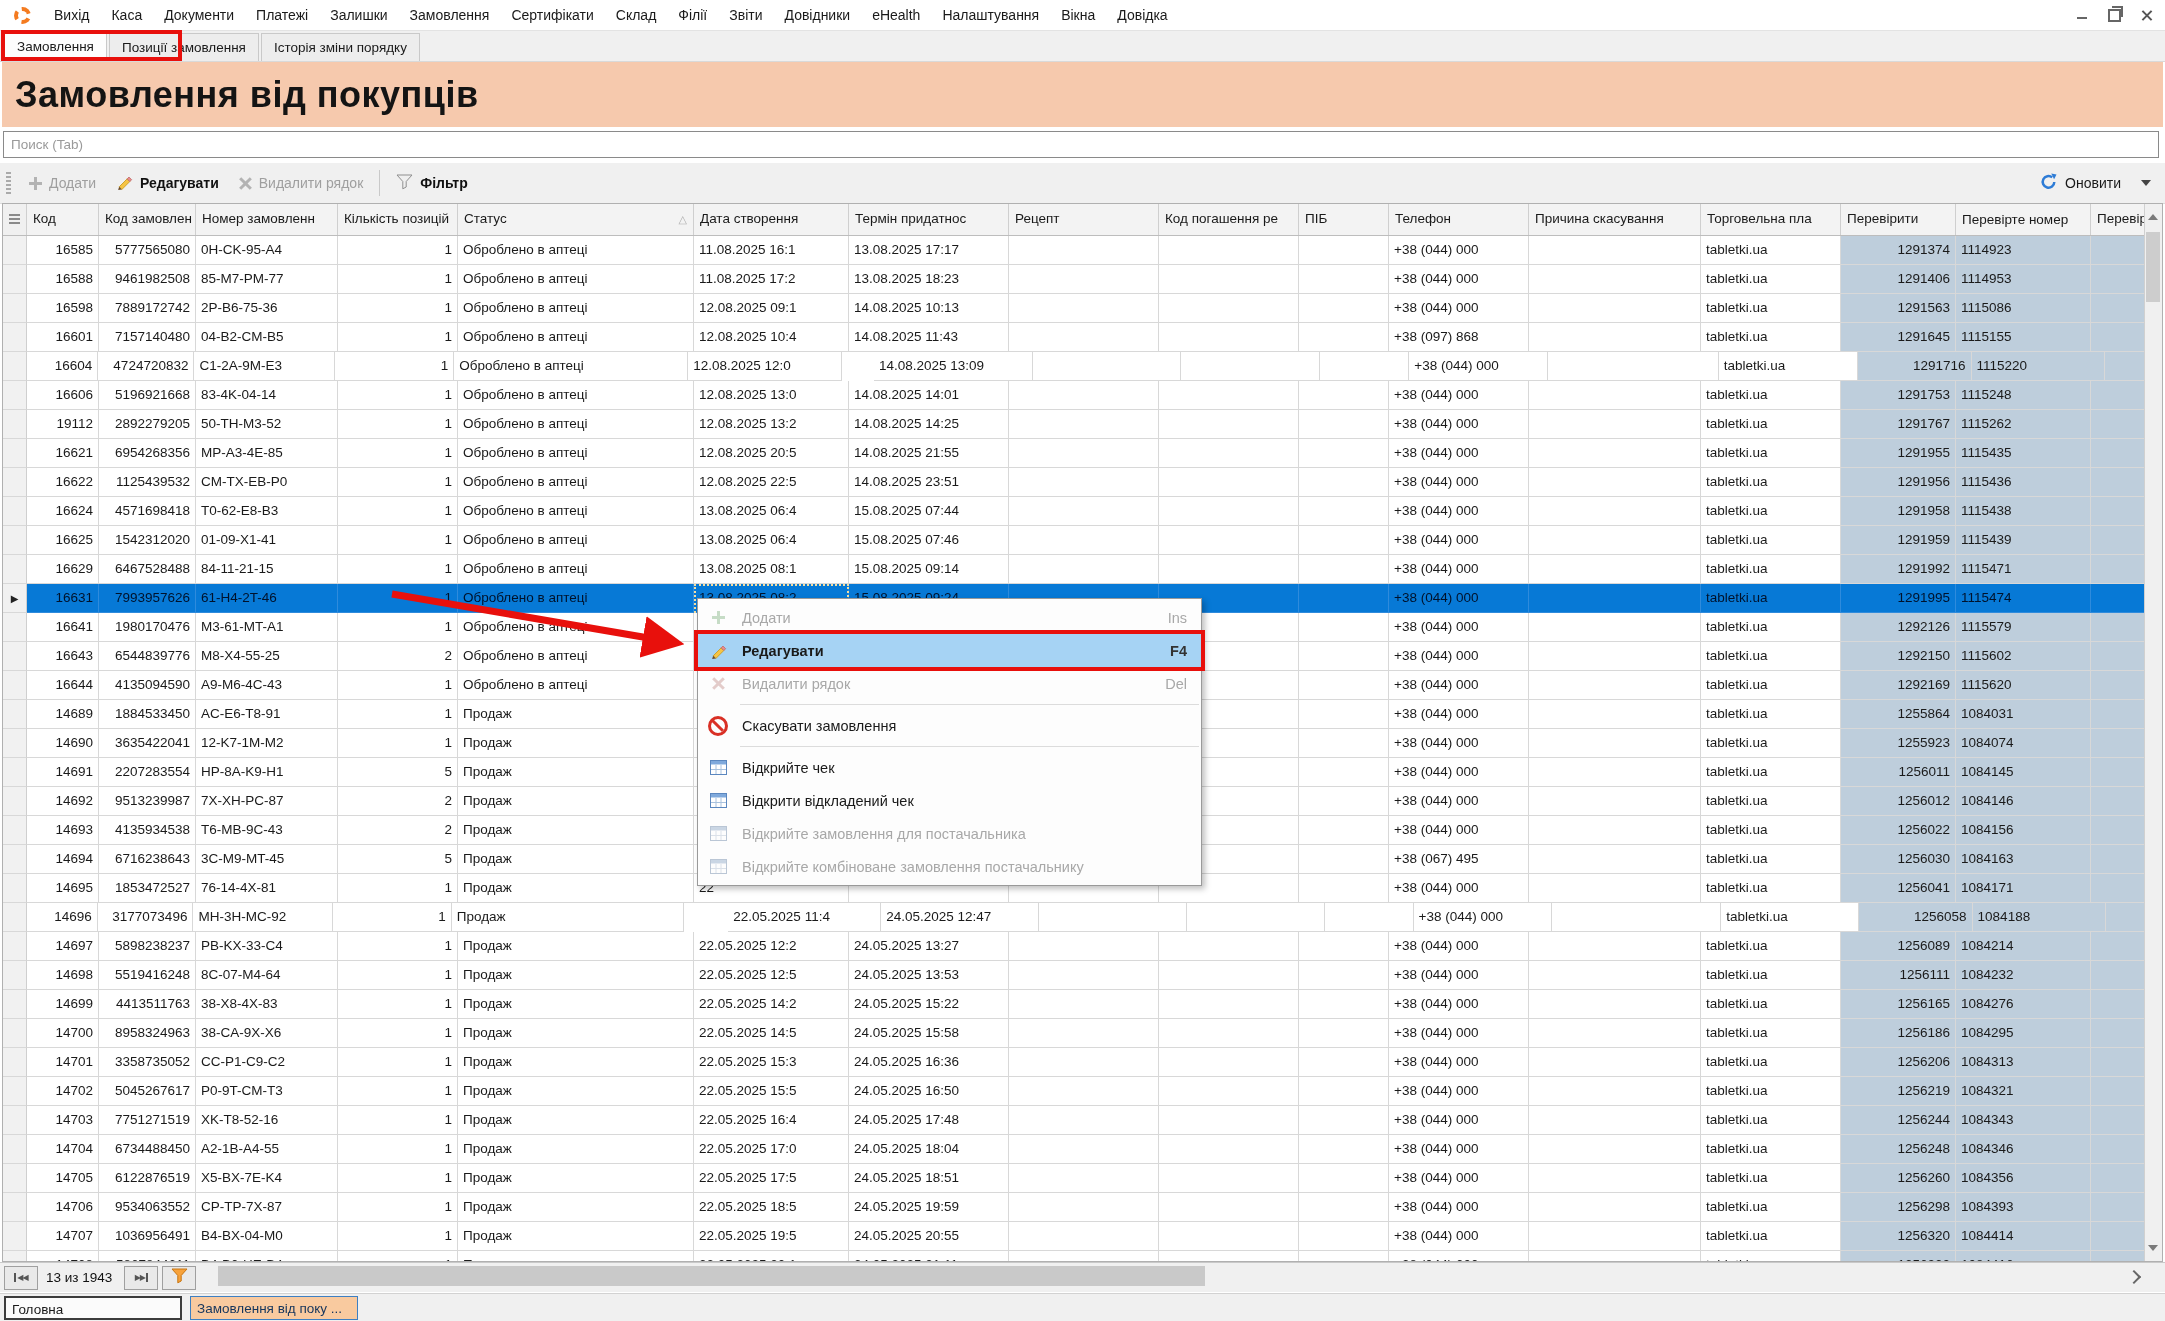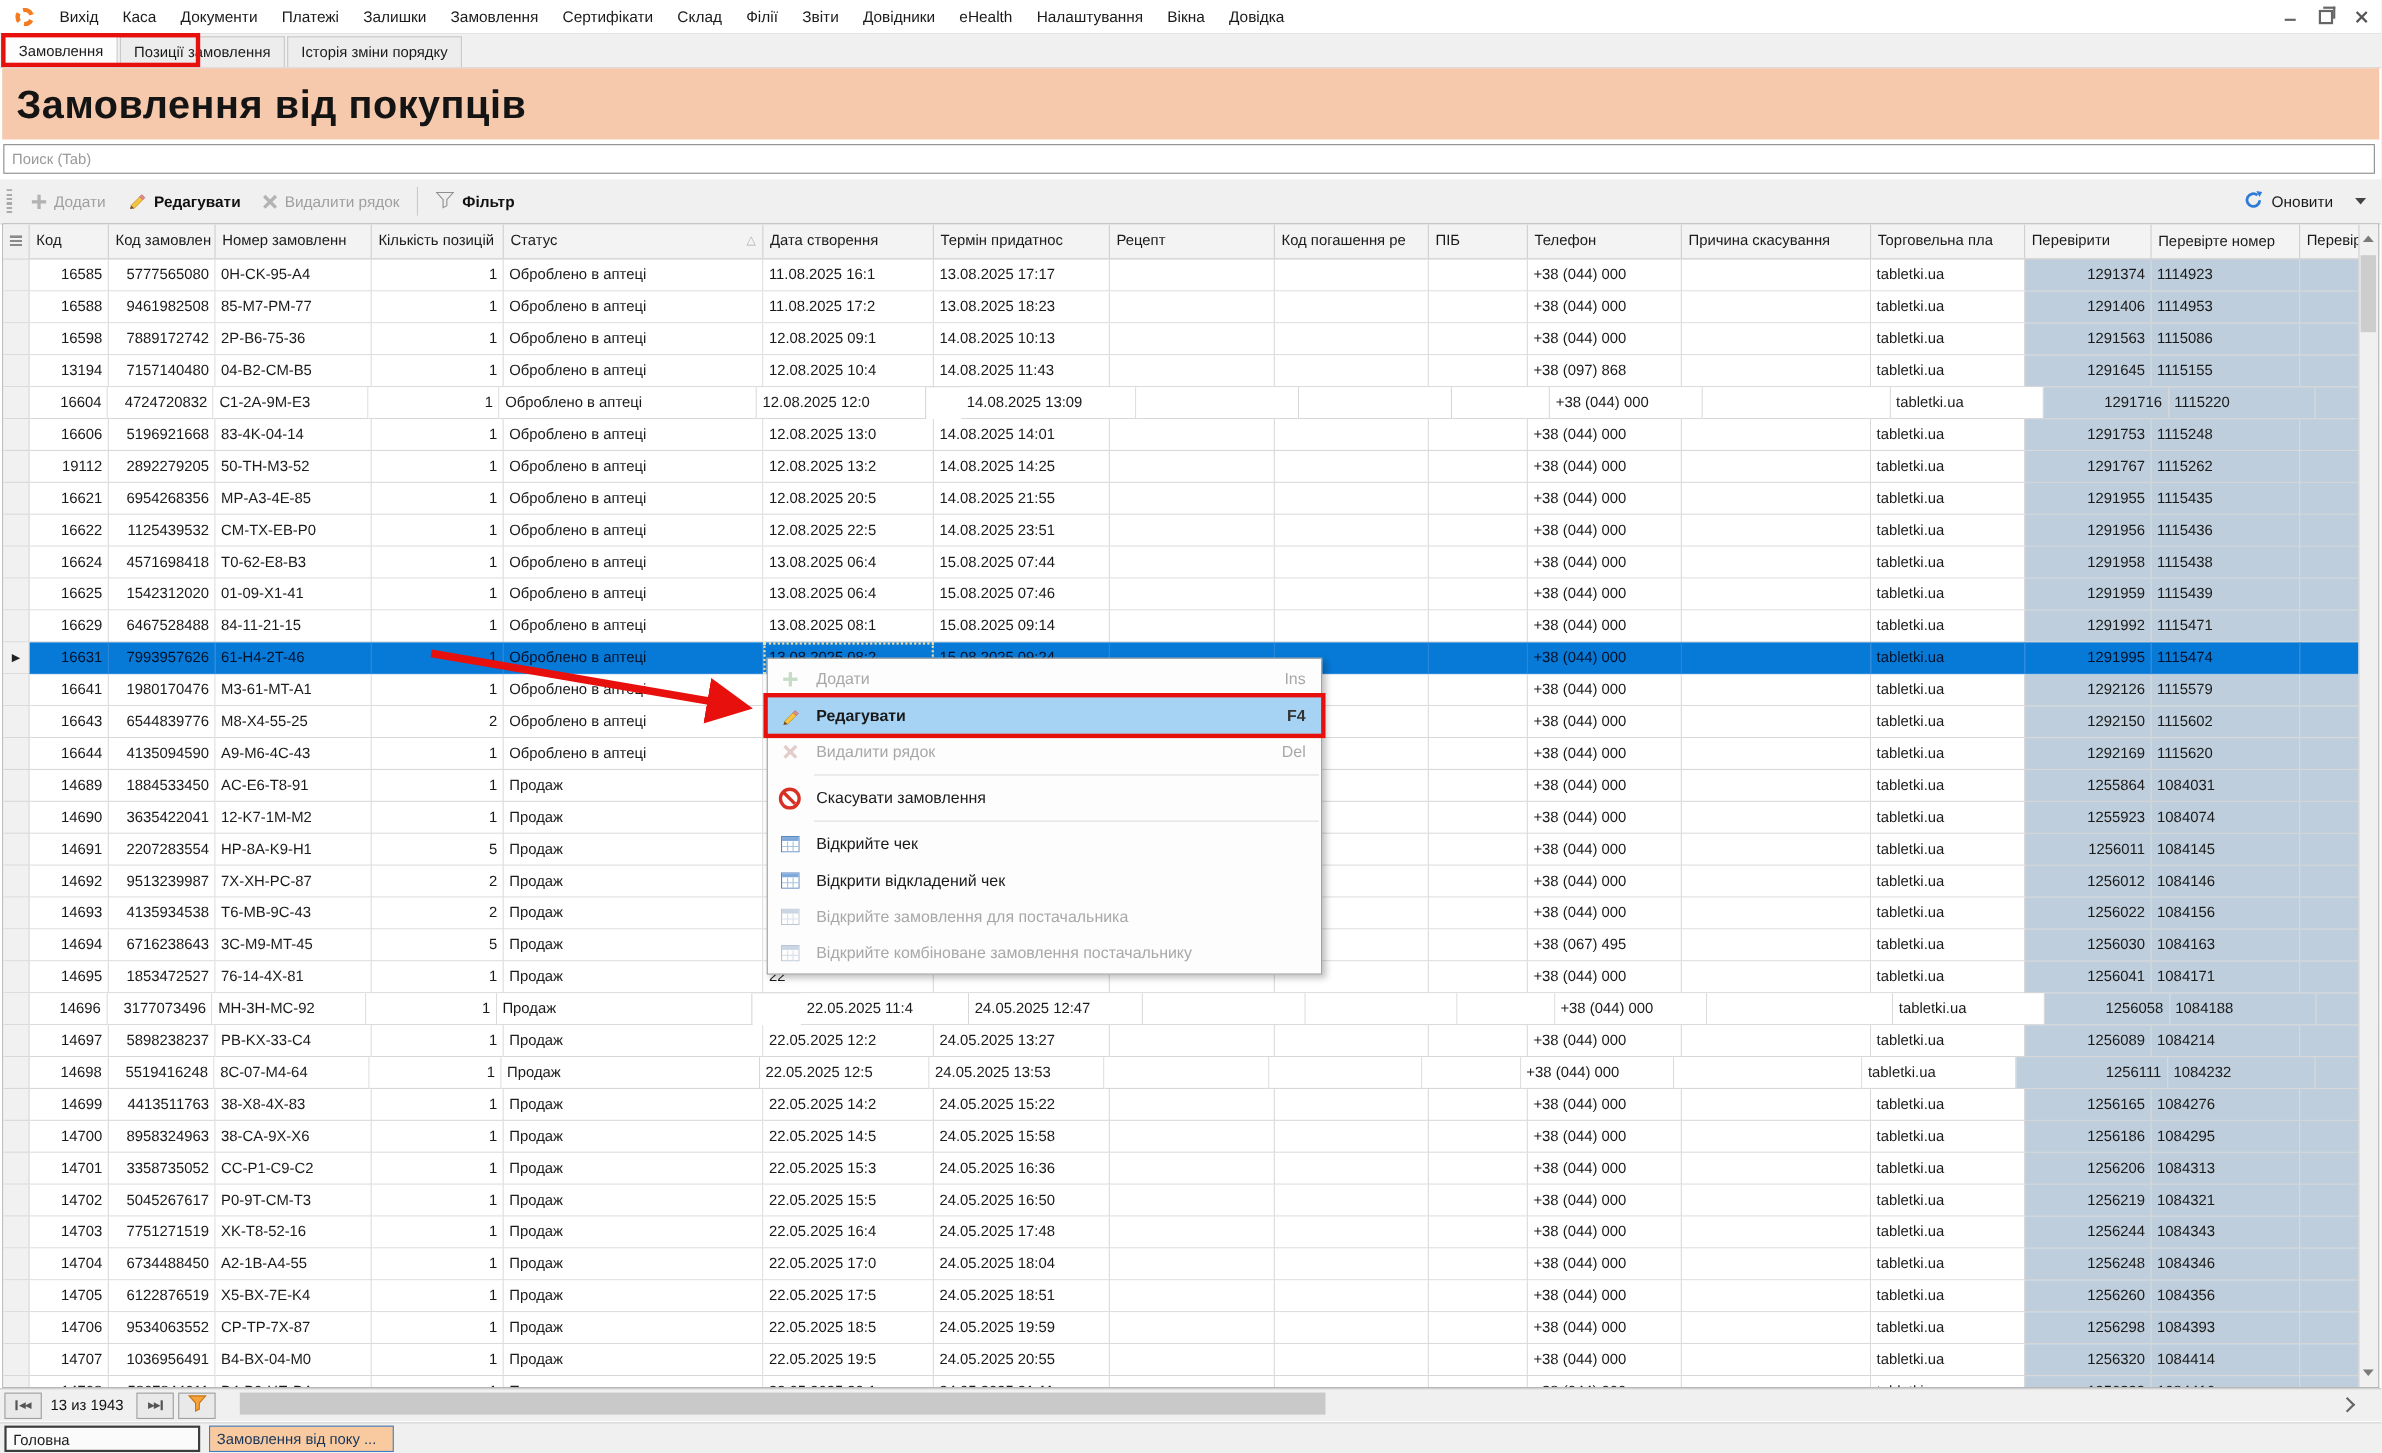--- a/index.html
+++ b/index.html
@@ -326,21 +326,21 @@
           <div class="cell" style="width: 90px;"></div>
           <div class="cell" style="width: 140px;">+38 (044) 000</div>
           <div class="cell" style="width: 172px;"></div>
           <div class="cell" style="width: 140px;">tabletki.ua</div>
           <div class="cell ar sh" style="width: 115px;">1291563</div>
           <div class="cell sh" style="width: 135px;">1115086</div>
           <div class="cell sh" style="width: 57px;"></div>
         </div>
         <div class="grow">
           <div class="gutter"></div>
-          <div class="cell ar" style="width: 72px;">13194</div>
+          <div class="cell ar" style="width: 72px;">16601</div>
           <div class="cell ar" style="width: 97px;">7157140480</div>
           <div class="cell" style="width: 142px;">04-B2-CM-B5</div>
           <div class="cell ar" style="width: 120px;">1</div>
           <div class="cell" style="width: 236px;">Оброблено в аптеці</div>
           <div class="cell" style="width: 155px;">12.08.2025 10:4</div>
           <div class="cell" style="width: 160px;">14.08.2025 11:43</div>
           <div class="cell" style="width: 150px;"></div>
           <div class="cell" style="width: 140px;"></div>
           <div class="cell" style="width: 90px;"></div>
           <div class="cell" style="width: 140px;">+38 (097) 868</div>
@@ -757,21 +757,21 @@
           <div class="cell ar" style="width: 120px;">1</div>
           <div class="cell" style="width: 236px;">Продаж</div>
           <div class="cell" style="width: 155px;">22.05.2025 12:5</div>
           <div class="cell" style="width: 160px;">24.05.2025 13:53</div>
           <div class="cell" style="width: 150px;"></div>
           <div class="cell" style="width: 140px;"></div>
           <div class="cell" style="width: 90px;"></div>
           <div class="cell" style="width: 140px;">+38 (044) 000</div>
           <div class="cell" style="width: 172px;"></div>
           <div class="cell" style="width: 140px;">tabletki.ua</div>
-          <div class="cell ar sh" style="width: 139px; text-align: right;">1256111</div>
+          <div class="cell ar sh" style="width: 115px; text-align: right;">1256111</div>
           <div class="cell sh" style="width: 135px;">1084232</div>
           <div class="cell sh" style="width: 57px;"></div>
         </div>
         <div class="grow">
           <div class="gutter"></div>
           <div class="cell ar" style="width: 72px;">14699</div>
           <div class="cell ar" style="width: 97px;">4413511763</div>
           <div class="cell" style="width: 142px;">38-X8-4X-83</div>
           <div class="cell ar" style="width: 120px;">1</div>
           <div class="cell" style="width: 236px;">Продаж</div>

